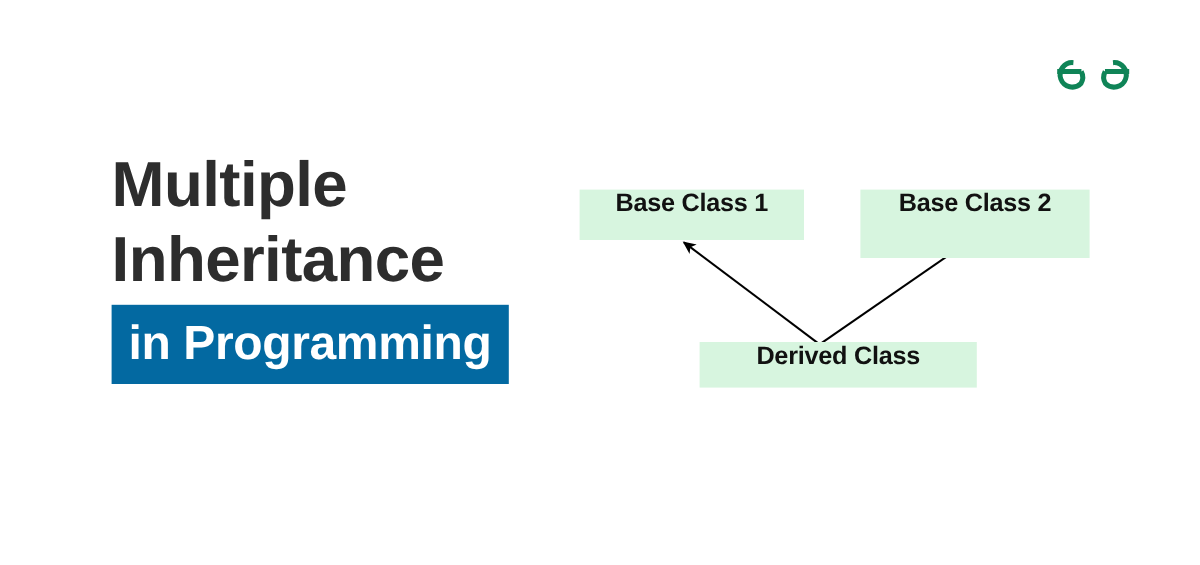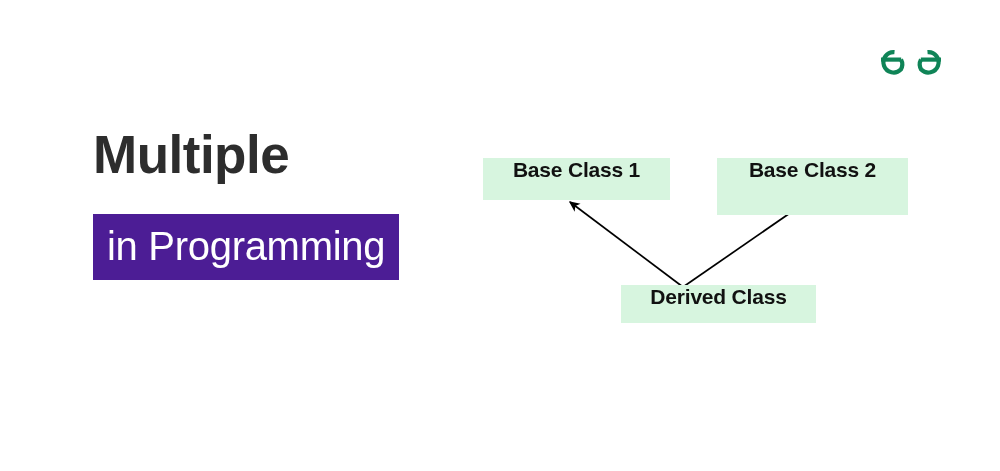--- a/index.html
+++ b/index.html
@@ -40,26 +40,26 @@
   .title-line {
     font-size: 53px;
     line-height: 62px;
     font-weight: bold;
     color: #2d2d2d;
     letter-spacing: -0.5px;
     white-space: nowrap;
   }
   .title-band {
     display: inline-block;
-    margin-top: 28px;
-    background: #4c1d95;
+    margin-top: 6px;
+    background: #0369a1;
     color: #ffffff;
     font-size: 40px;
     line-height: 46px;
-    font-weight: normal;
+    font-weight: bold;
     padding: 9px 14px 11px 14px;
     letter-spacing: -0.3px;
     white-space: nowrap;
   }
 
   
   .diagram {
     position: absolute;
     left: 460px;
     top: 140px;
@@ -78,21 +78,21 @@
     font-size: 21px;
     font-weight: bold;
     letter-spacing: -0.2px;
     display: flex;
     align-items: flex-start;
     justify-content: center;
     white-space: nowrap;
   }
   .node-base1 { left: 23px;  top: 18px;  width: 187px; height: 42px; }
   .node-base2 { left: 257px; top: 18px;  width: 191px; height: 57px; }
-  .node-derived { left: 123px; top: 145px; width: 195px; height: 38px; margin-left: 38px; }
+  .node-derived { left: 123px; top: 145px; width: 231px; height: 38px; }
 </style>
 </head>
 <body>
 
 <div class="canvas">
 
   <div class="logo">
     <svg viewBox="0 0 74 44" width="74" height="44" aria-hidden="true">
       <g fill="none" stroke="#0f8457" stroke-width="4.2">
 
@@ -100,20 +100,21 @@
         <line x1="7.0" y1="21.6" x2="27.2" y2="21.6"></line>
 
         <path d="M53.5 14.2 A10.2 10.2 0 1 1 47.2 31.6 A10.2 10.2 0 0 1 47.0 21.6"></path>
         <line x1="46.8" y1="21.6" x2="67.0" y2="21.6"></line>
       </g>
     </svg>
   </div>
 
   <div class="title-block">
     <div class="title-line">Multiple</div>
+    <div class="title-line">Inheritance</div>
     <div class="title-band">in Programming</div>
   </div>
 
   <div class="diagram">
 
     <svg width="500" height="210" viewBox="0 0 500 210">
       <defs>
         <marker id="arrowhead" markerWidth="7" markerHeight="7" refX="5.6" refY="3.1" orient="auto" markerUnits="strokeWidth">
           <path d="M0,0.2 L6.4,3.1 L0,6.0 L1.7,3.1 Z" fill="#000000"></path>
         </marker>

